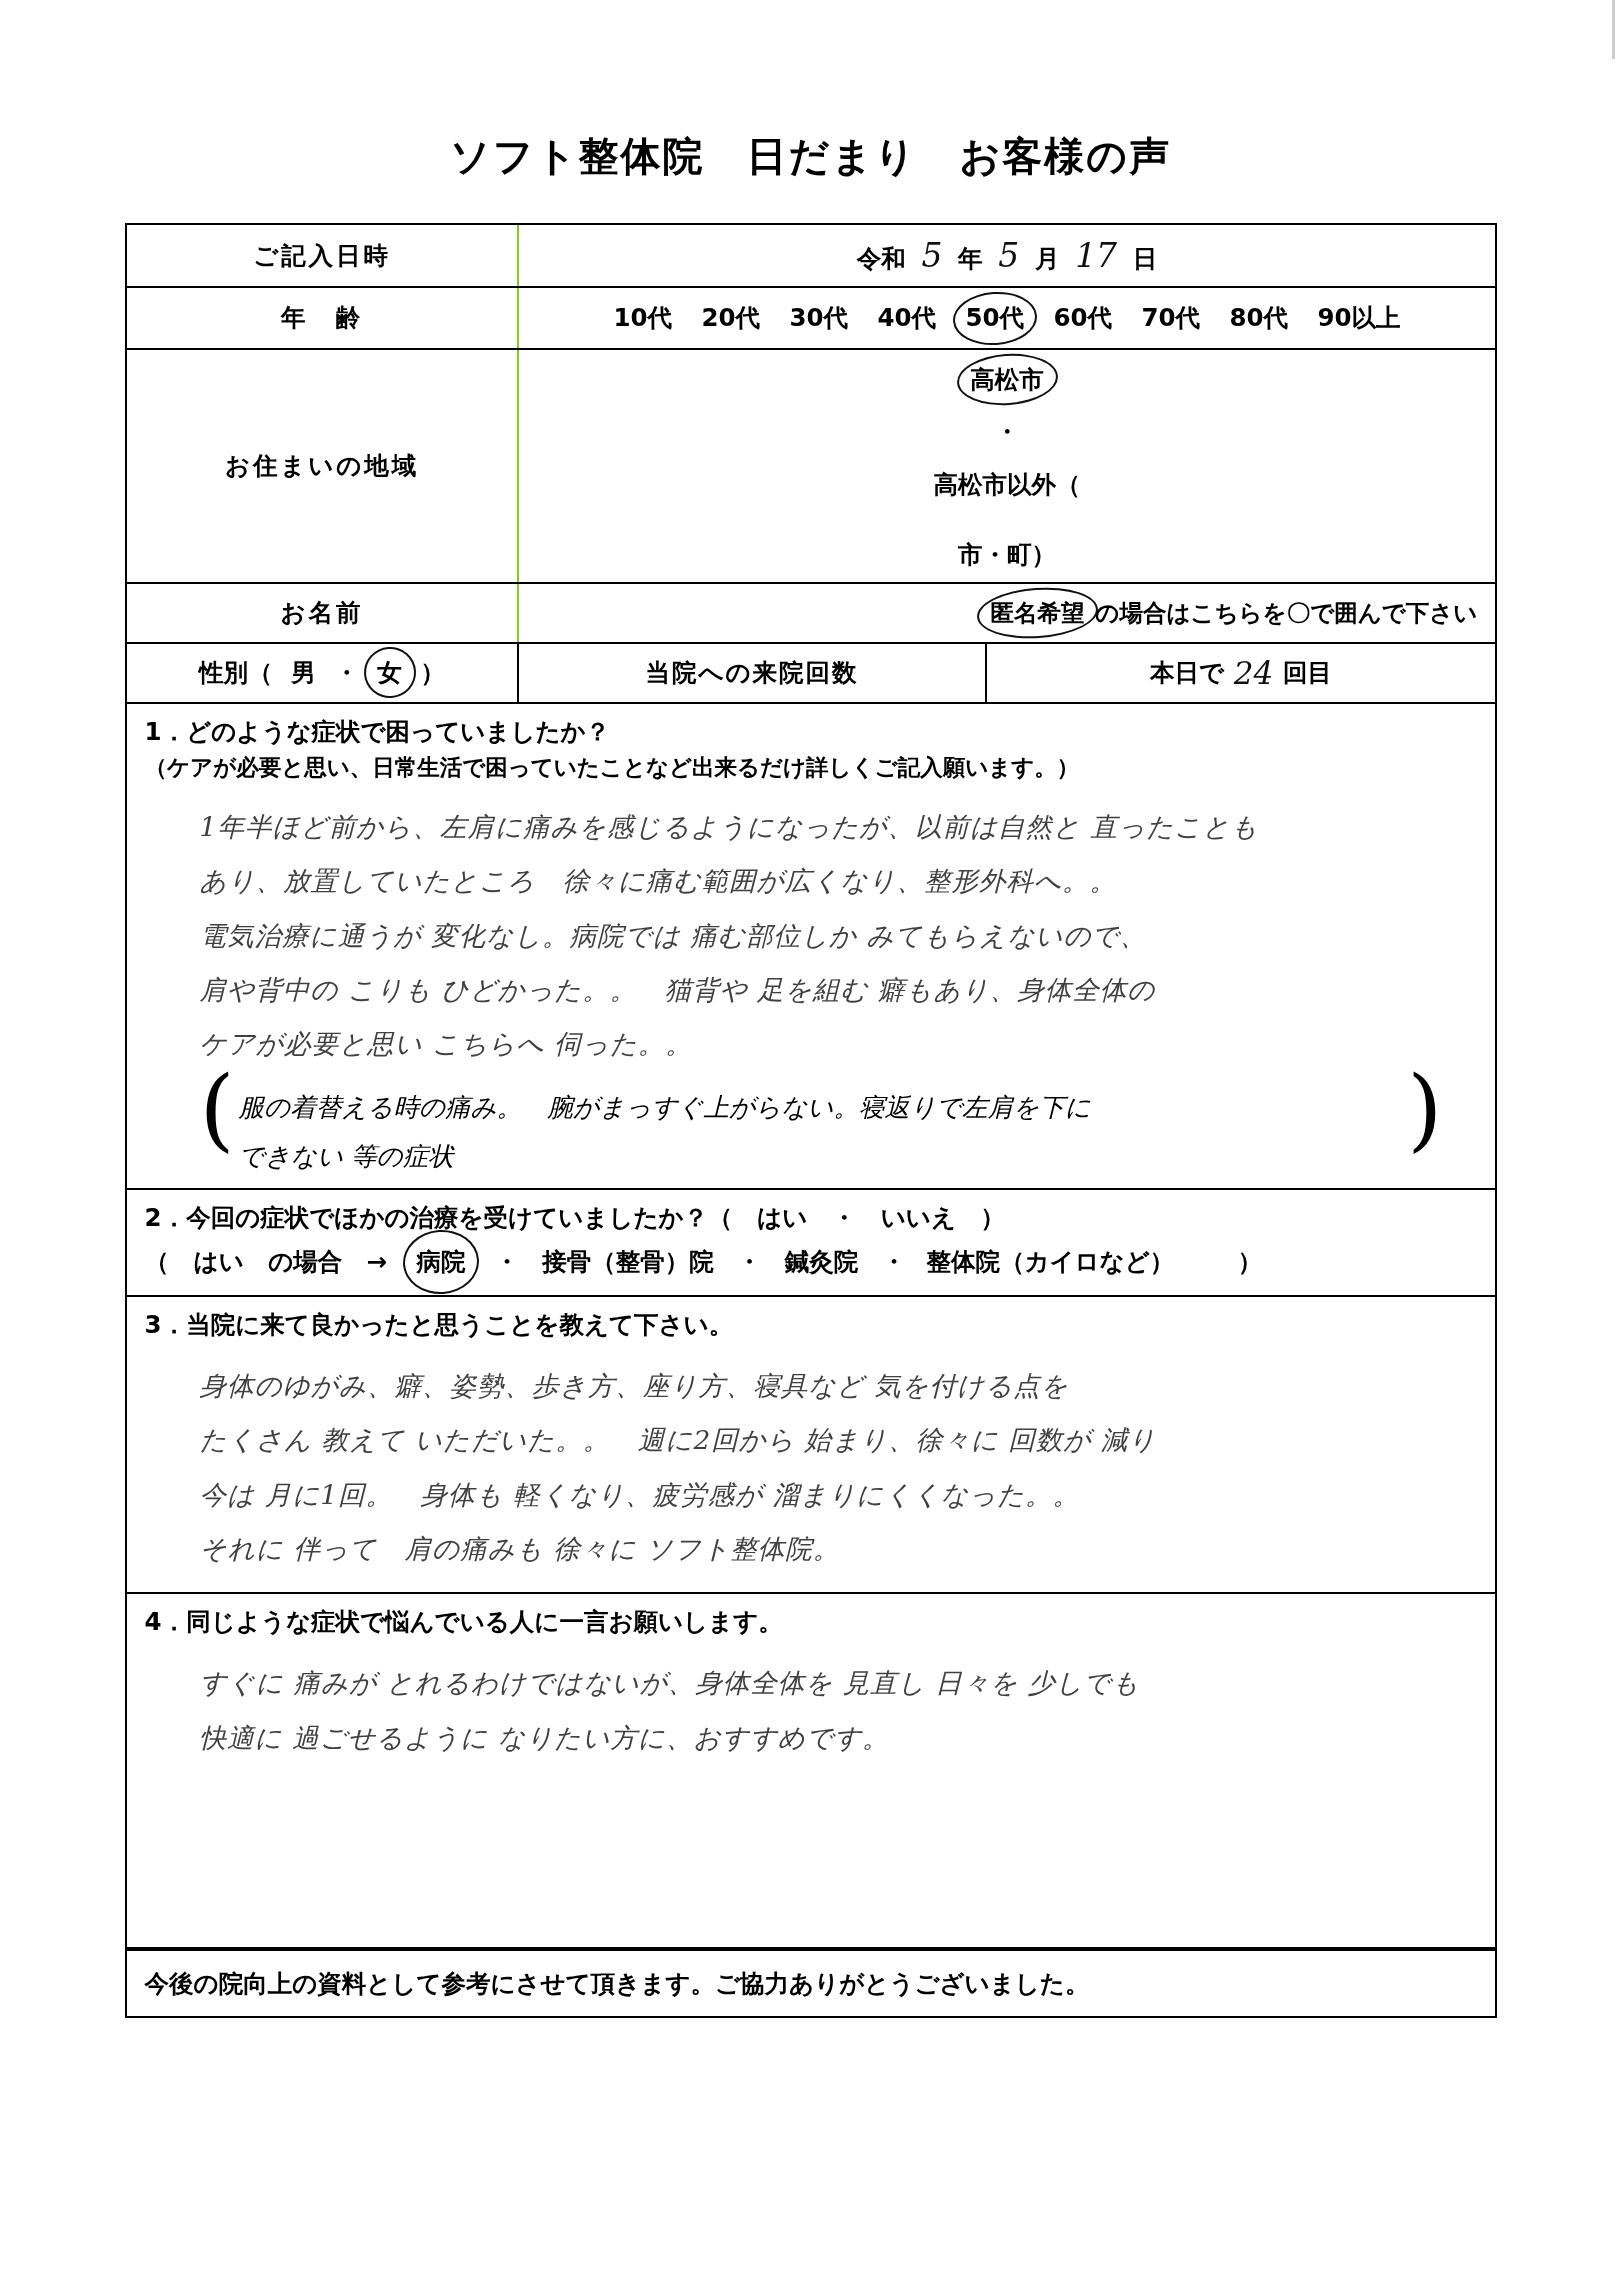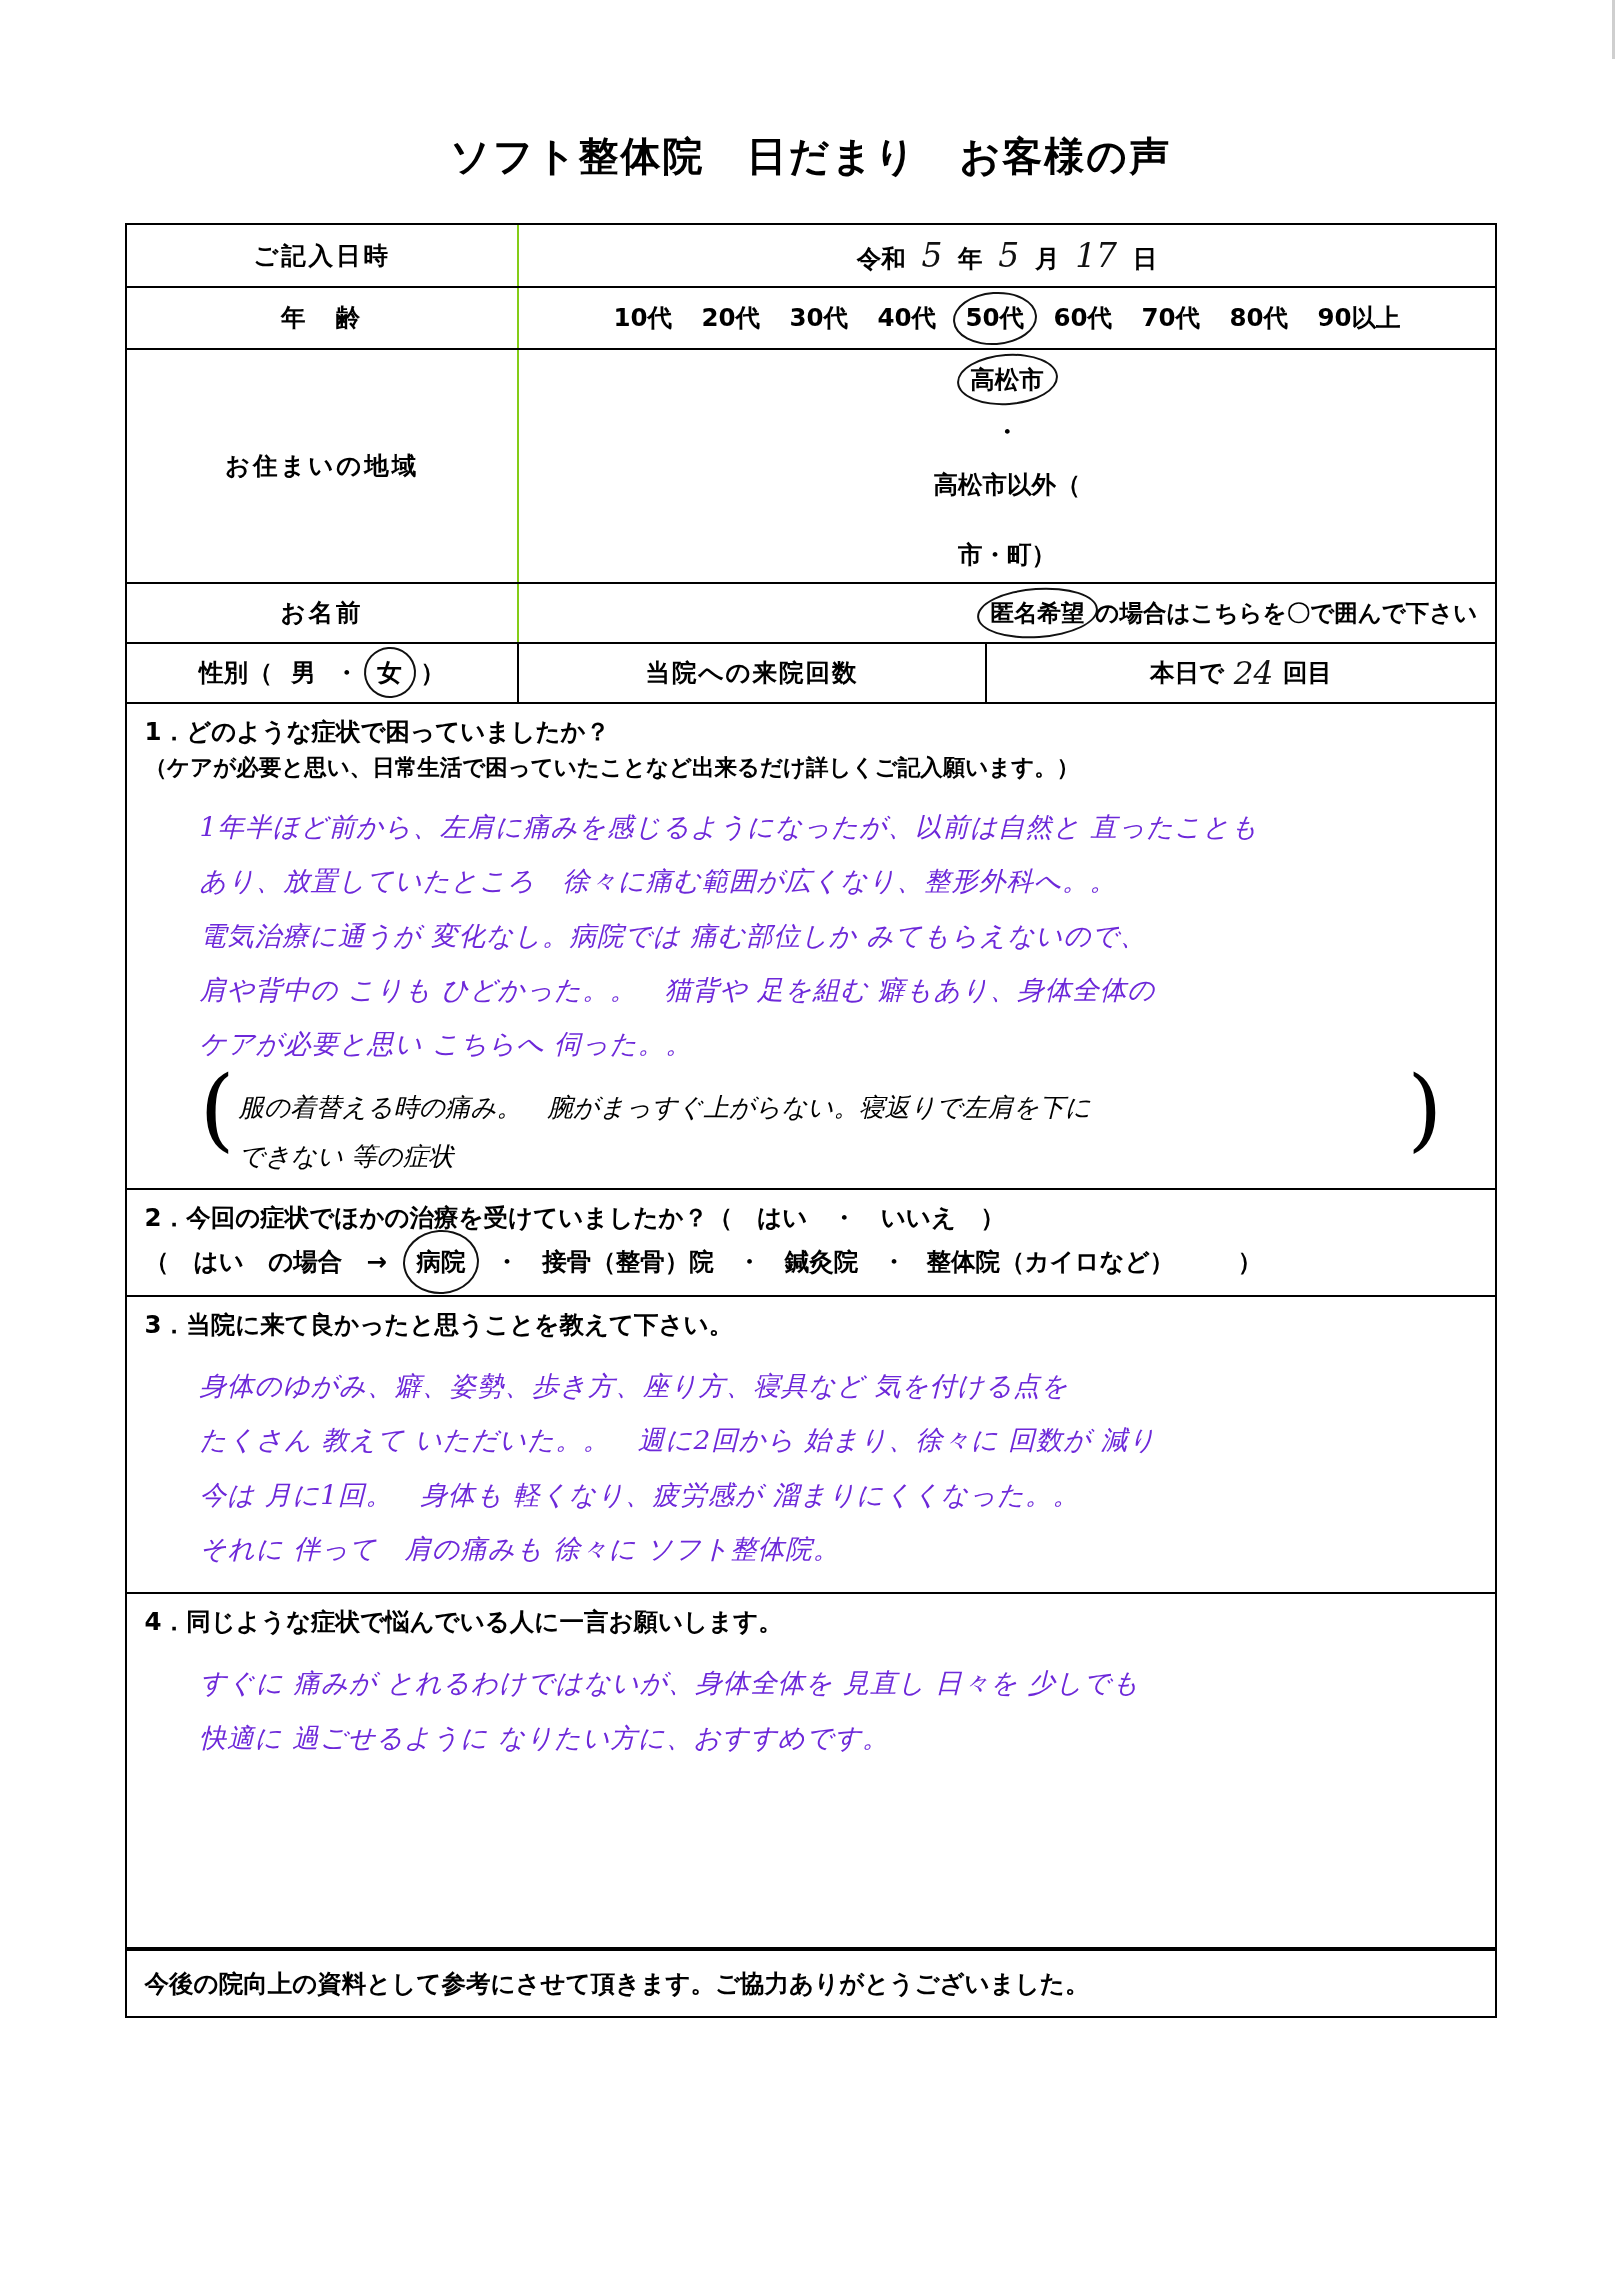--- a/index.html
+++ b/index.html
@@ -174,21 +174,21 @@
     font-weight: bold;
     font-family: "DejaVu Sans", sans-serif;
     line-height: 1.5;
   }
 
   .answer {
     font-family: "DejaVu Serif", serif;
     font-style: italic;
     font-size: 26.5px;
     line-height: 2.05;
-    color: #6d28d9;
+    color: #404040;
     padding: 15.7px 9.8px 7.8px 55px;
     letter-spacing: 1px;
   }
   .answer div { white-space: nowrap; }
 
   .paren-note {
     position: relative;
     font-family: "DejaVu Serif", serif;
     font-style: italic;
     font-size: 25.5px;

